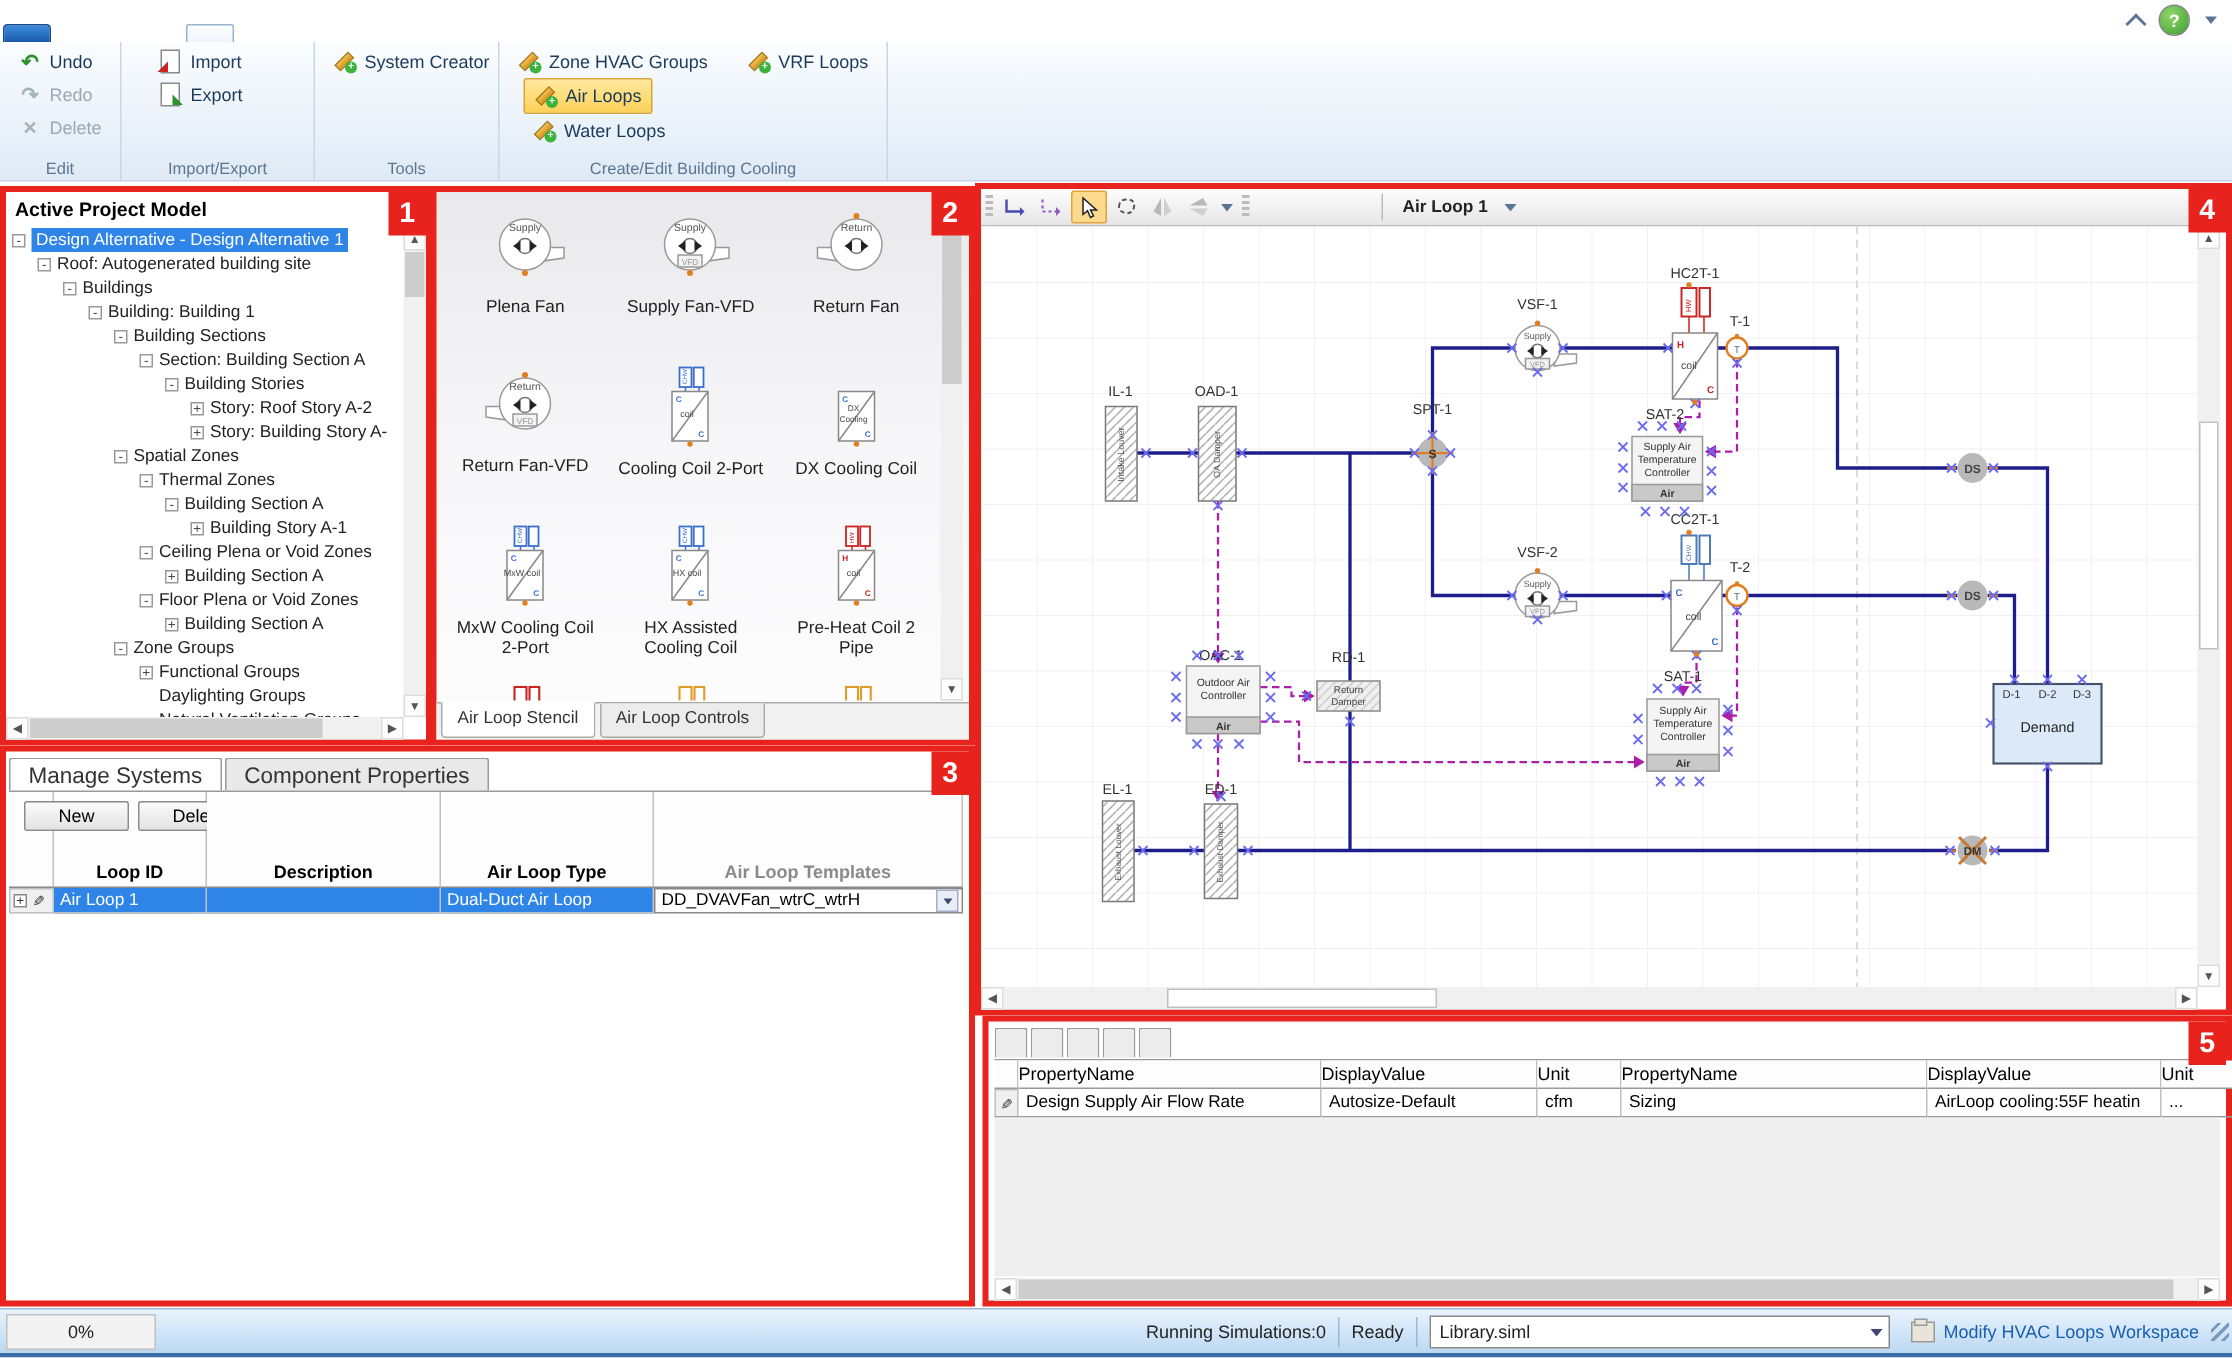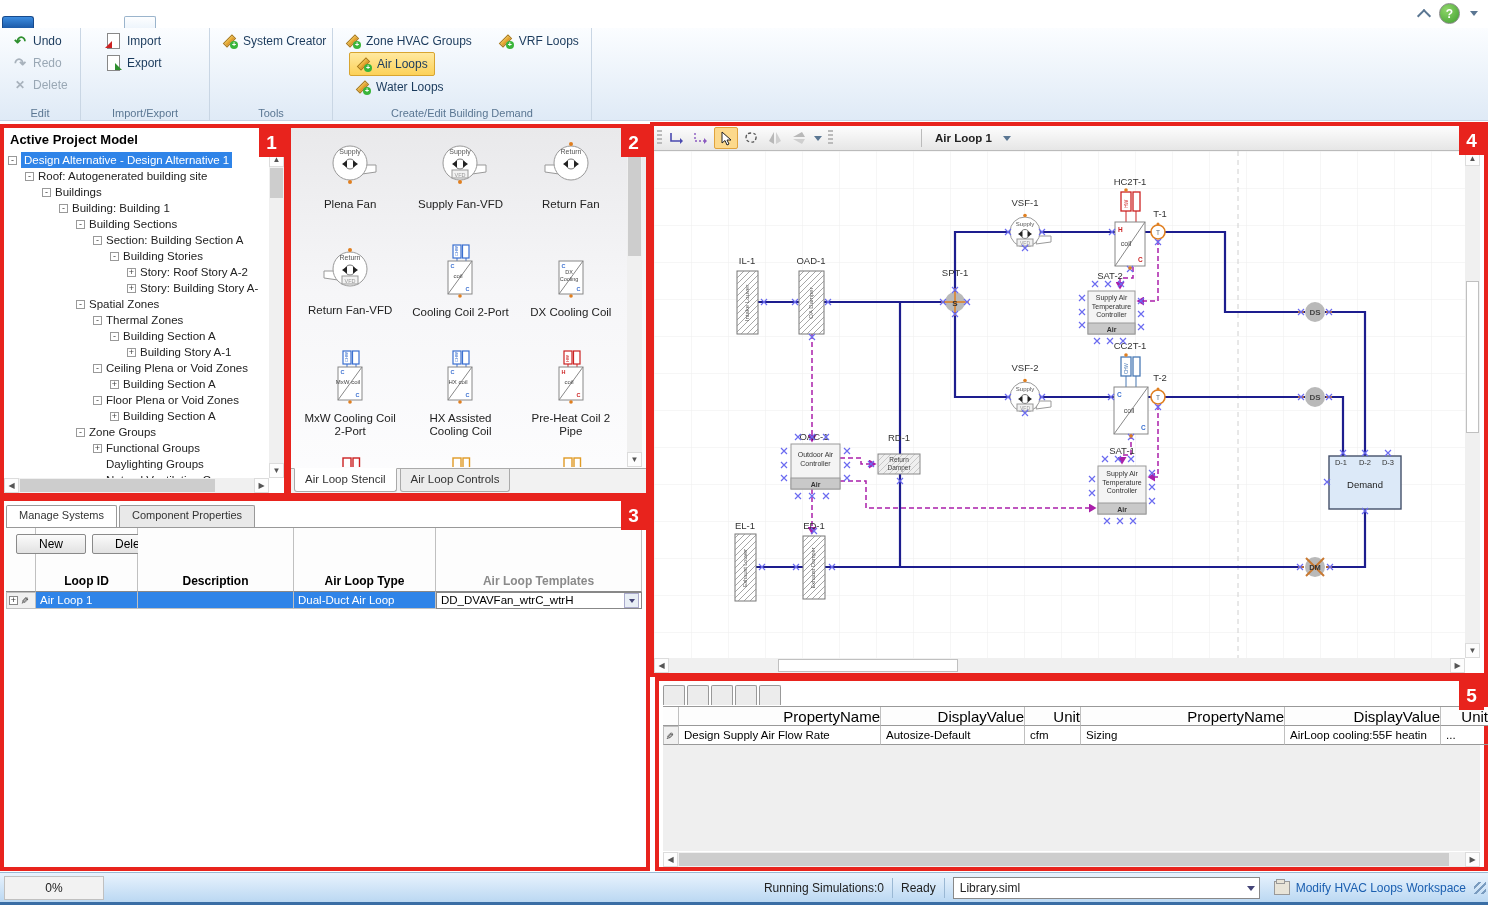--- a/index.html
+++ b/index.html
@@ -48,21 +48,21 @@
   
   .sgrid{position:absolute;left:4px;top:2px;right:20px;bottom:26px;overflow:hidden;display:grid;grid-template-columns:1fr 1fr 1fr;grid-auto-rows:106px;background:transparent}
   .p2bg{background:linear-gradient(180deg,#e9e9eb 0%,#f6f6f8 45%,#fdfdfe 100%)}
   .sitem{display:flex;flex-direction:column;align-items:center;justify-content:flex-start;padding-top:8px}
   .slab{font-size:11.5px;color:#222;text-align:center;line-height:13px;margin-top:4px;max-width:104px}
   .stabs{position:absolute;left:0px;bottom:0px;right:0px;height:24px;background:#f2f2f2;border-top:1px solid #aaa;display:flex;align-items:flex-start;padding-left:3px}
   .stab{padding:4px 10px 0 10px;font-size:11.5px;color:#333;border:1px solid #aaa;border-top:none;background:#ececec;border-radius:0 0 3px 3px;margin-right:3px;height:18px}
   .stab.active{background:#fff;border-top:1px solid #fff;margin-top:-1px}
   
   .mtabs{position:absolute;left:2px;top:4px;height:22px;display:flex}
-  .mtab{padding:3px 12px;font-size:11px;border:1px solid #999;background:#e9e9e9;border-bottom:none;border-radius:2px 2px 0 0;margin-right:2px;color:#333}
+  .mtab{padding:3px 12px;font-size:15px;border:1px solid #999;background:#e9e9e9;border-bottom:none;border-radius:2px 2px 0 0;margin-right:2px;color:#333}
   .mtab.active{background:#fff;font-weight:normal}
   .mtable{position:absolute;left:2px;top:26px;right:2px;height:88px;border-top:1px solid #999}
   .mhcell{position:absolute;top:0;height:64px;background:#fdfdfd;border-right:1px solid #c0c0c0;border-bottom:1px solid #888;box-sizing:border-box}
   .mhtitle{position:absolute;bottom:3px;left:0;right:0;text-align:center;font-weight:bold;font-size:12px;color:#000}
   .mhtitle.gray{color:#8a8a8a}
   .wbtn{background:linear-gradient(#fbfbfb,#e2e2e2);border:1px solid #8a8a8a;font-size:12px;padding:2px 22px;border-radius:2px;font-family:"Liberation Sans",sans-serif}
   .mrow{position:absolute;top:64px;height:18px;left:0;right:0}
   .mcell{position:absolute;top:0;height:17px;font-size:11.5px;line-height:17px;box-sizing:border-box;border-right:1px solid #c0c0c0;border-bottom:1px solid #c0c0c0;overflow:hidden;white-space:nowrap}
   .mcell.blue{background:#2f84e8;color:#fff;padding-left:4px}
   .rowhdr{background:#f0f0f0;border:1px solid #c0c0c0;display:flex;align-items:center;gap:2px;padding-left:2px}
@@ -77,21 +77,21 @@
   .tico{width:22px;height:20px;display:flex;align-items:center;justify-content:center;margin:0 1px;border-radius:2px}
   .tico.on{background:#fcd98c;border:1px solid #e0a33d}
   .tsep{width:1px;height:18px;background:#bbb;margin:0 5px}
   .tbtn{padding:2px 8px;white-space:nowrap}
   .tname{font-weight:bold;padding:2px 8px;white-space:nowrap}
   .canvas{position:absolute;left:0;top:25px;right:15px;bottom:15px;background:#fff;overflow:hidden}
   
   .ptabs{position:absolute;left:4px;top:4px;height:20px;display:flex}
   .ptab{padding:3px 10px;font-size:11.5px;border:1px solid #999;background:#ececec;border-bottom:none;border-radius:2px 2px 0 0;margin-right:2px;color:#222}
   .ptable{position:absolute;left:4px;top:25px;right:4px;height:40px;border-top:1px solid #999;background:#fff}
-  .phcell{position:absolute;top:0;height:19px;border-right:1px solid #c0c0c0;border-bottom:1px solid #999;box-sizing:border-box;font-size:15px;text-align:right;line-height:19px;background:#fdfdfd}
+  .phcell{position:absolute;top:0;height:19px;border-right:1px solid #c0c0c0;border-bottom:1px solid #999;box-sizing:border-box;font-size:12px;text-align:left;line-height:19px;background:#fdfdfd}
   .pcell{position:absolute;top:19px;height:19px;border-right:1px solid #c0c0c0;border-bottom:1px solid #999;box-sizing:border-box;font-size:11.5px;line-height:18px;padding-left:5px;white-space:nowrap;overflow:hidden}
   .p5body{position:absolute;left:4px;top:64px;right:4px;bottom:16px;background:#efefef}
   
   .statusbar{position:absolute;left:0;top:872px;width:1488px;height:30px;background:linear-gradient(#e9f3fd,#b9d7f2);border-top:1px solid #9ab8d4;display:flex;align-items:center;font-size:12px;color:#222}
   .progress{width:98px;height:22px;background:#f2f2f2;border:1px solid #c0c0c0;margin-left:4px;display:flex;align-items:center;justify-content:center;font-size:12px}
   .ssep{width:1px;height:20px;background:#9ab8d4;margin:0 8px}
   .sdd{width:295px;height:20px;background:#fff;border:1px solid #888;display:flex;align-items:center;justify-content:space-between;padding:0 4px 0 6px}
   .sdd i{width:0;height:0;border-left:4px solid transparent;border-right:4px solid transparent;border-top:5px solid #447}
   .slink{color:#1b5fb0;margin-left:6px;white-space:nowrap}
   .doci{width:14px;height:12px;background:#e8e4d8;border:1px solid #999;margin-left:14px;flex:none;position:relative}
@@ -171,21 +171,21 @@
         </div>
     </div>
     <div class="rbtn hl" style="align-self:flex-start;margin-left:10px">
         <span class="pen"></span>
         <span>Air Loops</span>
       </div>
     <div class="rbtn" style="align-self:flex-start;margin-left:10px">
         <span class="pen"></span>
         <span>Water Loops</span>
       </div>
-    <div class="rgl">Create/Edit Building Demand</div>
+    <div class="rgl">Create/Edit Building Cooling</div>
   </div>
   <div class="rgroup" style="flex:1;border-right:none"></div>
 </div>
 
 <div class="rp" style="left:0;top:124px;width:288px;height:373px">
   <div class="badge">1</div>
   <div class="p1title">Active Project Model</div>
   <div class="tree">
 
   <div class="trow sel" style="padding-left: 4px;">

